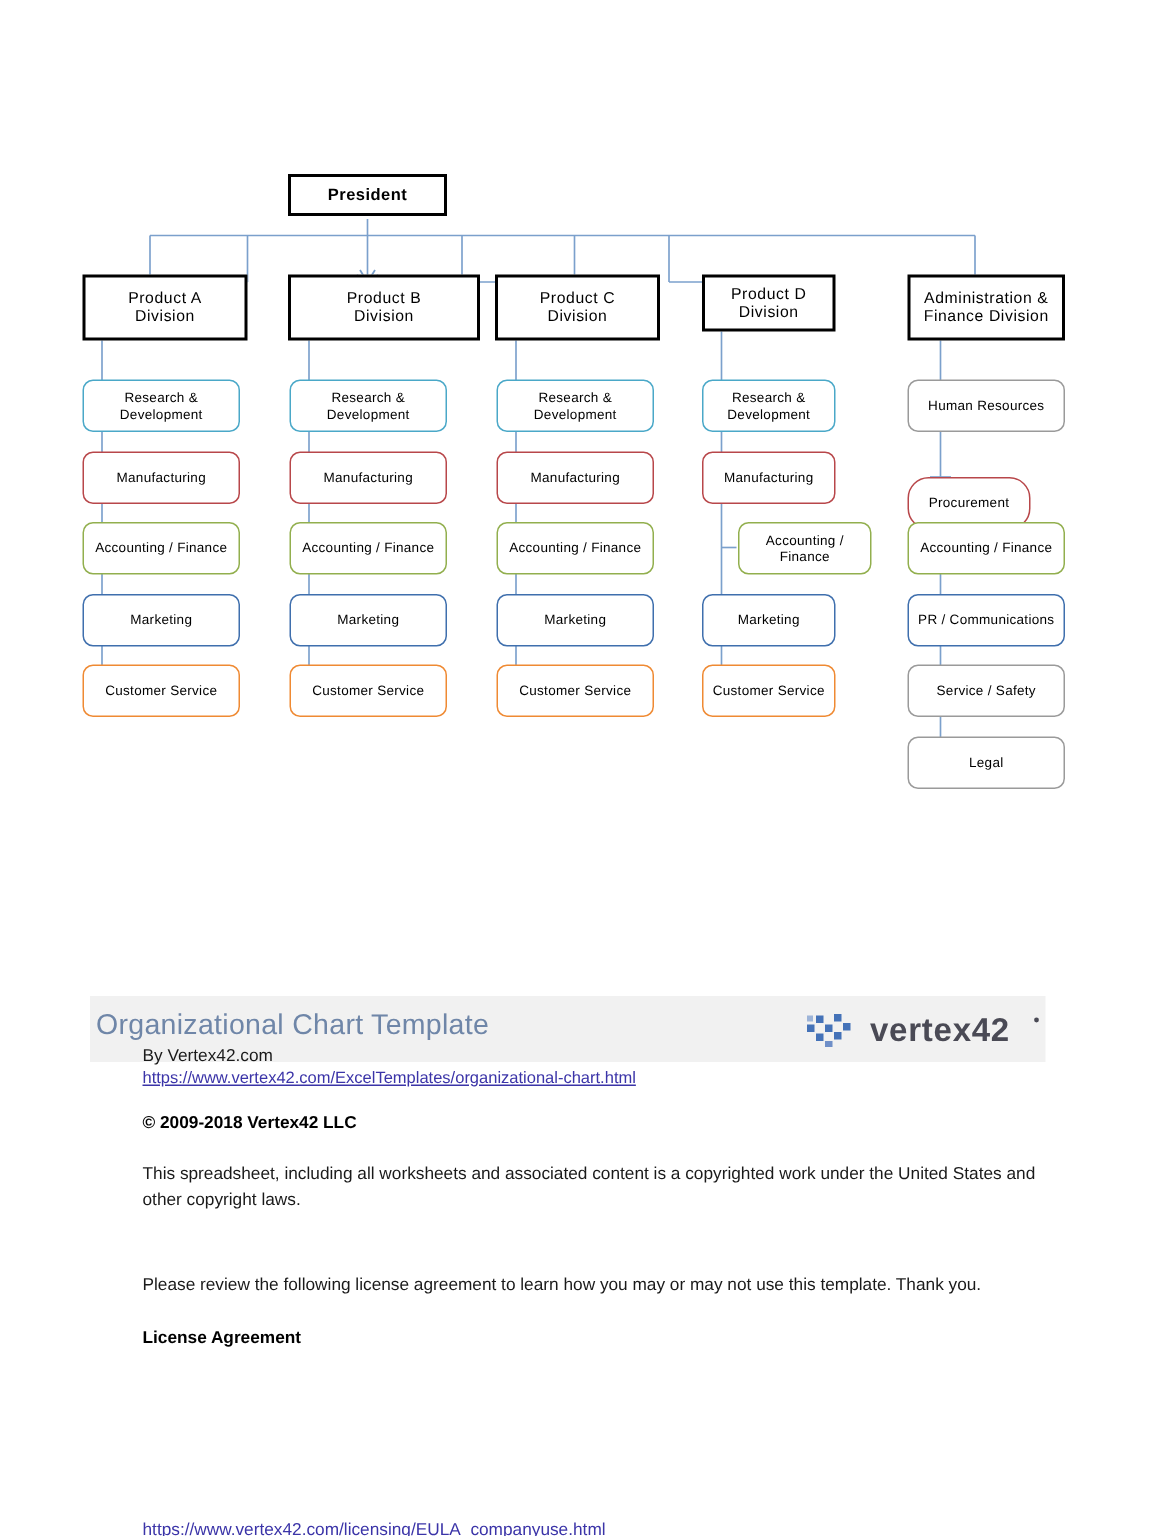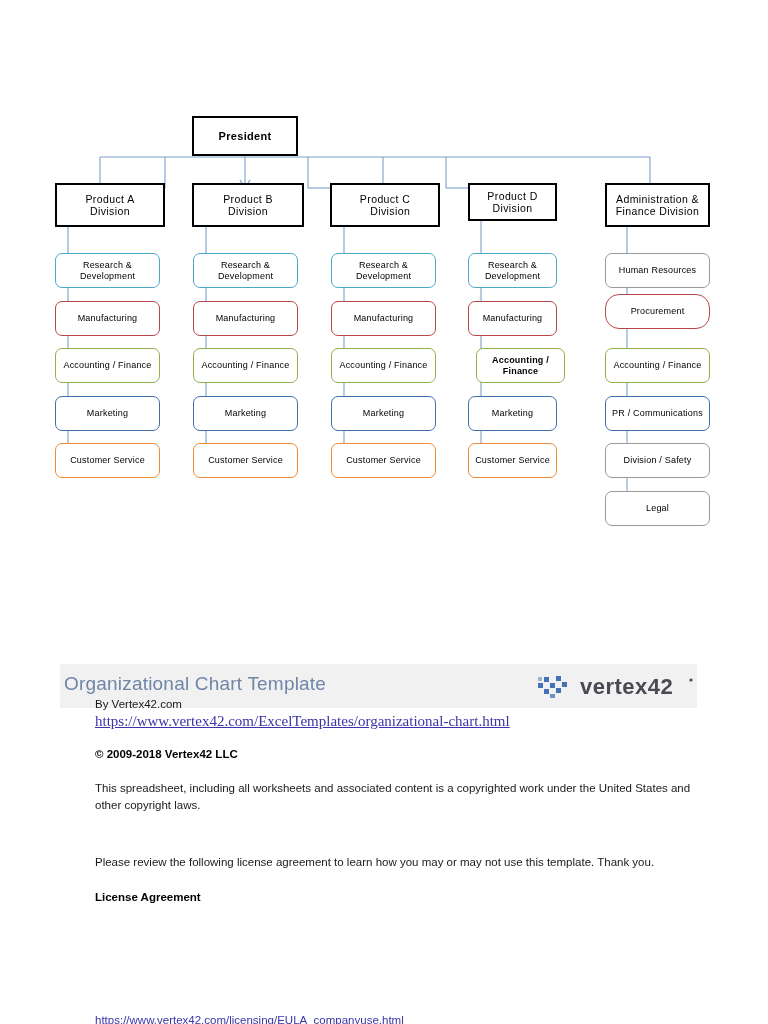--- a/index.html
+++ b/index.html
@@ -69,21 +69,21 @@
   #tpl-header-title{
     position:absolute;left:64px;top:673px;
     font-size:19px;color:#6f86a8;letter-spacing:.2px;white-space:nowrap;
   }
   #vertex-logo{
     position:absolute;left:536px;top:671px;width:160px;height:30px;
   }
 
   #tpl-body{position:absolute;left:95px;top:696px;width:600px;}
   .tpl-line{font-size:11.5px;color:#1a1a1a;line-height:1.45;}
-  .tpl-link{font-size:15px;color:#3b34a8;text-decoration:underline;display:block;font-family:Liberation Serif, serif;}
+  .tpl-link{font-size:11px;color:#3b34a8;text-decoration:underline;display:block;}
   .tpl-strong{font-weight:bold;font-size:11.5px;color:#000;}
   .tpl-para{font-size:11.5px;color:#1a1a1a;line-height:1.5;}
   .gap-md{height:18px;}
   .gap-lg{height:20px;}
   #bottom-link{
     position:absolute;left:95px;top:1014px;
     font-size:11.5px;color:#3b34a8;text-decoration:underline;white-space:nowrap;
   }
 </style>
 </head>
@@ -152,37 +152,37 @@
         <path d="M627 198 V512"></path>
         <path d="M620 270 H634"></path>
           <path d="M620 318 H634"></path>
           <path d="M620 365 H634"></path>
         <path d="M620 412 H634"></path>
           <path d="M620 460 H634"></path>
           <path d="M620 508 H634"></path>
       </g>
     </svg>
 
-    <div class="node node-president" style="left:192px;top:116px;width:106px;height:40px;">
+    <div class="node node-president" style="left:192px;top:116px;width:106px;height:28px;">
       <span class="node-inner">President</span>
     </div>
 
     <div class="node node-division" style="left:55px;top:183px;width:110px;height:44px;">
       <span class="node-inner">
         <span>Product  A</span><br>
         <span>Division</span>
       </span>
     </div>
-    <div class="node node-division" style="left:192px;top:183px;width:112px;height:44px;">
+    <div class="node node-division" style="left:192px;top:183px;width:128px;height:44px;">
       <span class="node-inner">
         <span>Product  B</span><br>
         <span>Division</span>
       </span>
     </div>
-    <div class="node node-division" style="left:330px;top:183px;width:110px;height:44px;text-align:right;">
+    <div class="node node-division" style="left:330px;top:183px;width:110px;height:44px;">
       <span class="node-inner">
         <span>Product  C</span><br>
         <span>Division</span>
       </span>
     </div>
     <div class="node node-division" style="left:468px;top:183px;width:89px;height:38px;">
       <span class="node-inner">
         <span>Product  D</span><br>
         <span>Division</span>
       </span>
@@ -253,47 +253,47 @@
 
     <div class="node node-sub c-teal" style="left:468px;top:253px;width:89px;height:35px;">
       <span class="node-inner">
         <span>Research &amp;</span><br>
         <span>Development</span>
       </span>
     </div>
     <div class="node node-sub c-red" style="left:468px;top:301px;width:89px;height:35px;">
       <span class="node-inner">Manufacturing</span>
     </div>
-    <div class="node node-sub c-olive" style="left:476px;top:348px;width:89px;height:35px;font-weight:bold;">
+    <div class="node node-sub c-olive" style="left:492px;top:348px;width:89px;height:35px;">
       <span class="node-inner">
         <span>Accounting /</span><br>
         <span>Finance</span>
       </span>
     </div>
     <div class="node node-sub c-blue" style="left:468px;top:396px;width:89px;height:35px;">
       <span class="node-inner">Marketing</span>
     </div>
     <div class="node node-sub c-orange" style="left:468px;top:443px;width:89px;height:35px;">
       <span class="node-inner">Customer Service</span>
     </div>
 
     <div class="node node-sub c-gray" style="left:605px;top:253px;width:105px;height:35px;">
       <span class="node-inner">Human Resources</span>
     </div>
-    <div class="node node-sub c-red" style="left:605px;top:294px;width:105px;height:35px;border-radius:14px;">
+    <div class="node node-sub c-red" style="left:605px;top:318px;width:82px;height:35px;border-radius:14px;">
       <span class="node-inner">Procurement</span>
     </div>
     <div class="node node-sub c-olive" style="left:605px;top:348px;width:105px;height:35px;">
       <span class="node-inner">Accounting / Finance</span>
     </div>
     <div class="node node-sub c-blue" style="left:605px;top:396px;width:105px;height:35px;">
       <span class="node-inner">PR / Communications</span>
     </div>
     <div class="node node-sub c-gray" style="left:605px;top:443px;width:105px;height:35px;">
-      <span class="node-inner">Division / Safety</span>
+      <span class="node-inner">Service / Safety</span>
     </div>
     <div class="node node-sub c-gray" style="left:605px;top:491px;width:105px;height:35px;">
       <span class="node-inner">Legal</span>
     </div>
   </div>
 
   <div id="tpl-header"></div>
   <div id="tpl-header-title">Organizational Chart Template</div>
 
   <svg id="vertex-logo" viewBox="0 0 160 30" xmlns="http://www.w3.org/2000/svg">

